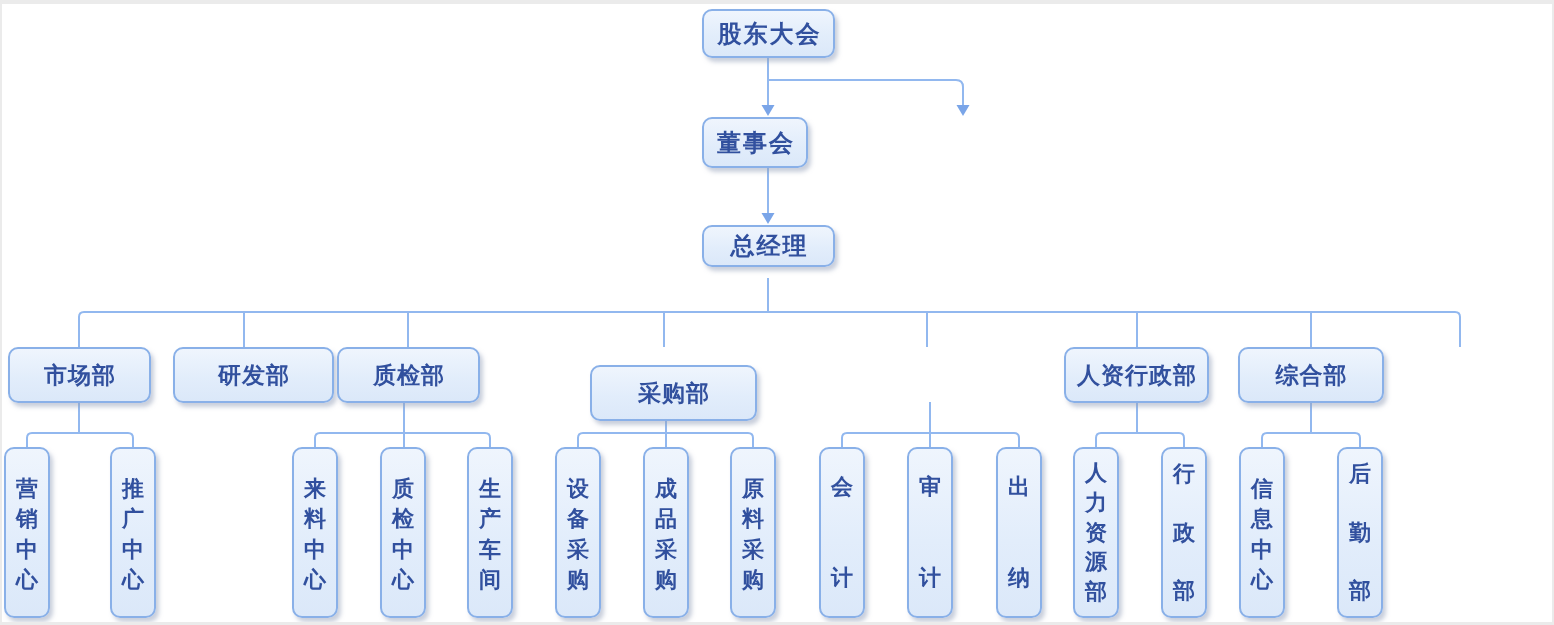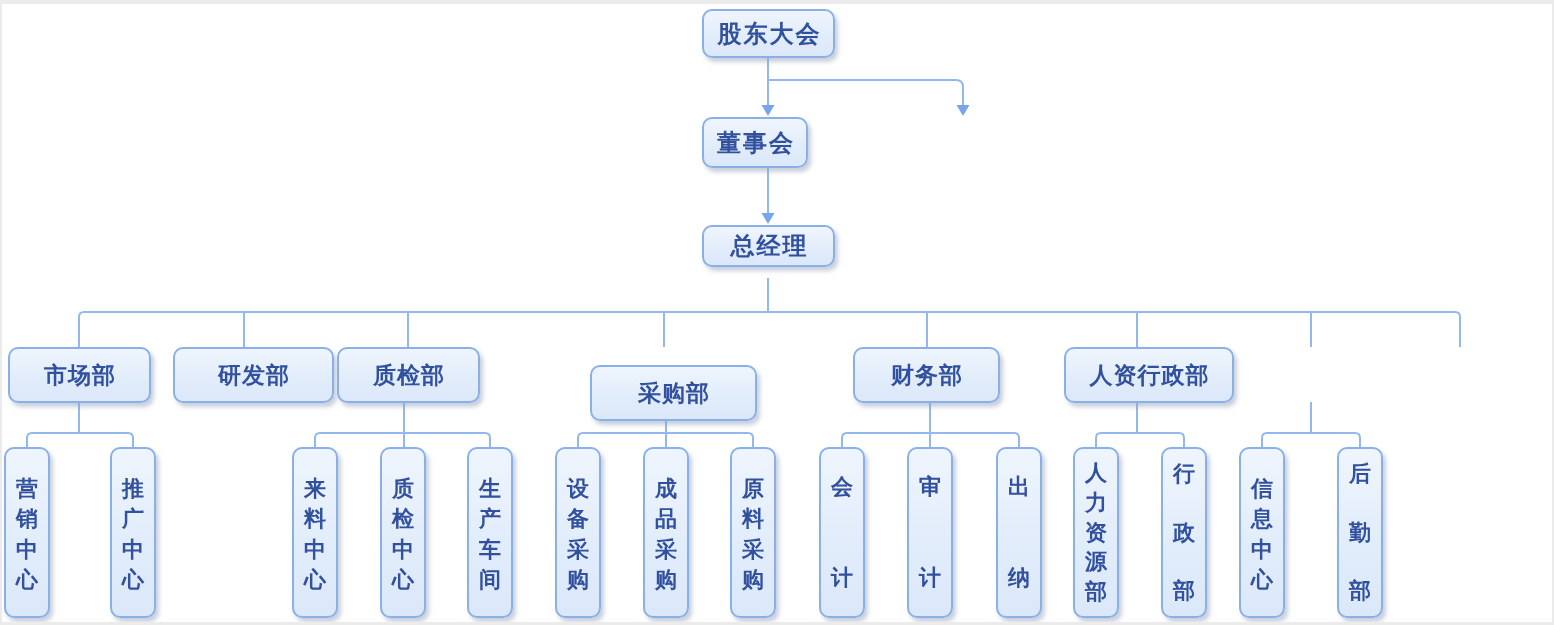--- a/index.html
+++ b/index.html
@@ -87,25 +87,25 @@
   </div>
   <div class="node dept" style="left:173px;top:347px;width:161px;height:56px">
     <span>研发部</span>
   </div>
   <div class="node dept" style="left:337px;top:347px;width:143px;height:56px">
     <span>质检部</span>
   </div>
   <div class="node dept" style="left:590px;top:365px;width:167px;height:56px">
     <span>采购部</span>
   </div>
-  <div class="node dept" style="left:853px;top:347px;width:147px;height:56px">
-    <span>财务部</span>
+  <div class="node dept" style="left:1064px;top:347px;width:145px;height:56px">
+    <span>人资行政部</span>
   </div>
-  <div class="node dept" style="left:1064px;top:347px;width:170px;height:56px">
-    <span>人资行政部</span>
+  <div class="node dept" style="left:1238px;top:347px;width:146px;height:56px">
+    <span>综合部</span>
   </div>
 
   <div class="node vnode pad4" style="left:4px;top:447px;width:46px;height:171px">
       <span>营</span>
       <span>销</span>
       <span>中</span>
       <span>心</span>
     </div>
   <div class="node vnode pad4" style="left:110px;top:447px;width:46px;height:171px">
       <span>推</span>

